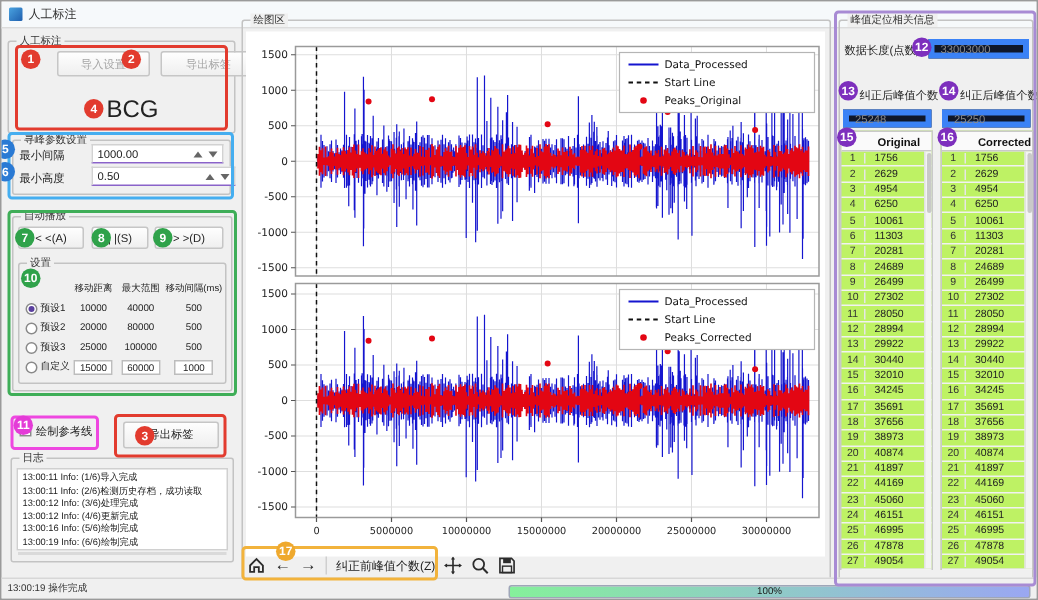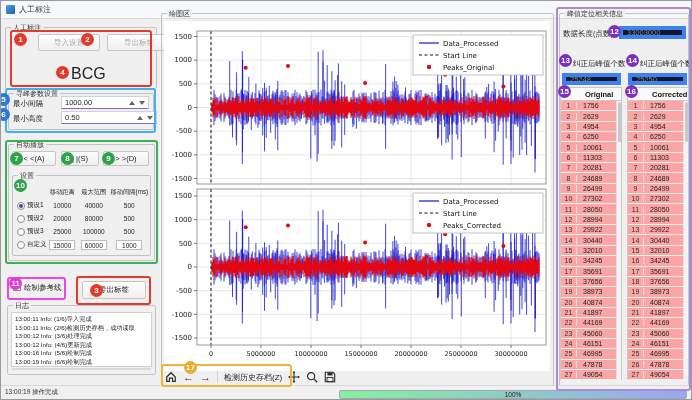--- a/index.html
+++ b/index.html
@@ -41,21 +41,21 @@
          overflow:hidden; white-space:nowrap; }
   .hscroll { position:absolute; left:11px; top:367px; width:139px; height:2px; background:#dadada; }
   .canvas { position:absolute; left:163px; top:20px; width:386px; height:350px; background:#fff; }
   .toolbar { position:absolute; left:164px; top:368px; height:16px; display:flex; align-items:center; gap:6px; }
   .tool { display:flex; align-items:center; justify-content:center; color:#2c2c2c; }
   .tool.txt { font-size:8px; color:#222; }
   .sep { width:1px; height:12px; background:#cfcfcf; }
   .arrow-glyph { font-size:11px; line-height:11px; color:#2c2c2c; }
   .rpanel-field { position:absolute; background:#0f172a; border:4px solid #3b82f6; font-size:7.5px;
                   color:#8a8a8a; display:flex; align-items:center; padding:0 4px; }
-  .ptable { position:absolute; background:#fca5a5; border:1px solid #c9c9c9; }
+  .ptable { position:absolute; background:#bef264; border:1px solid #c9c9c9; }
   .phead { display:flex; height:13px; border-bottom:1px solid #c9c9c9; font-size:7.5px; font-weight:bold;
            color:#111; align-items:center; background:#fafafa; }
   .phead .pnum { width:16px; }
   .phead .pval { padding-left:8px; }
   .prow { display:flex; height:10.35px; align-items:center; font-size:7px; color:#222;
           border-bottom:1px solid #f1f1f1; }
   .pnum { width:16px; text-align:center; border-right:1px solid #e6e6e6; color:#333; }
   .pval { padding-left:6px; }
   .sbar { position:absolute; top:13px; bottom:0; right:0; width:5px; background:#f3f3f3; border-left:1px solid #e2e2e2; }
   .sbar .thumb { position:absolute; top:1px; left:0.5px; width:3px; height:40px; background:#c9c9c9; border-radius:2px; }
@@ -301,21 +301,21 @@
 
   <div class="toolbar">
     <span class="tool">
       <svg width="12" height="12" viewBox="0 0 14 14">
           <path d="M2 7 L7 2 L12 7 V12 H8.8 V8.3 H5.2 V12 H2 Z" fill="none" stroke="#2c2c2c" stroke-width="1.4"></path>
         </svg>
     </span>
     <span class="tool arrow-glyph">←</span>
     <span class="tool arrow-glyph">→</span>
     <span class="sep"></span>
-    <span class="tool txt">检测历史存档(Z)</span>
+    <span class="tool txt">纠正前峰值个数(Z)</span>
     <span class="tool">
       <svg width="12" height="12" viewBox="0 0 14 14">
           <path d="M7 1 V13 M1 7 H13" stroke="#2c2c2c" stroke-width="1.3"></path>
           <path d="M7 0 L5.4 2.4 H8.6 Z M7 14 L5.4 11.6 H8.6 Z M0 7 L2.4 5.4 V8.6 Z M14 7 L11.6 5.4 V8.6 Z" fill="#2c2c2c"></path>
         </svg>
     </span>
     <span class="tool">
       <svg width="12" height="12" viewBox="0 0 14 14">
           <circle cx="6" cy="6" r="4.2" fill="none" stroke="#2c2c2c" stroke-width="1.4"></circle>
           <path d="M9.2 9.2 L13 13" stroke="#2c2c2c" stroke-width="1.6"></path>

